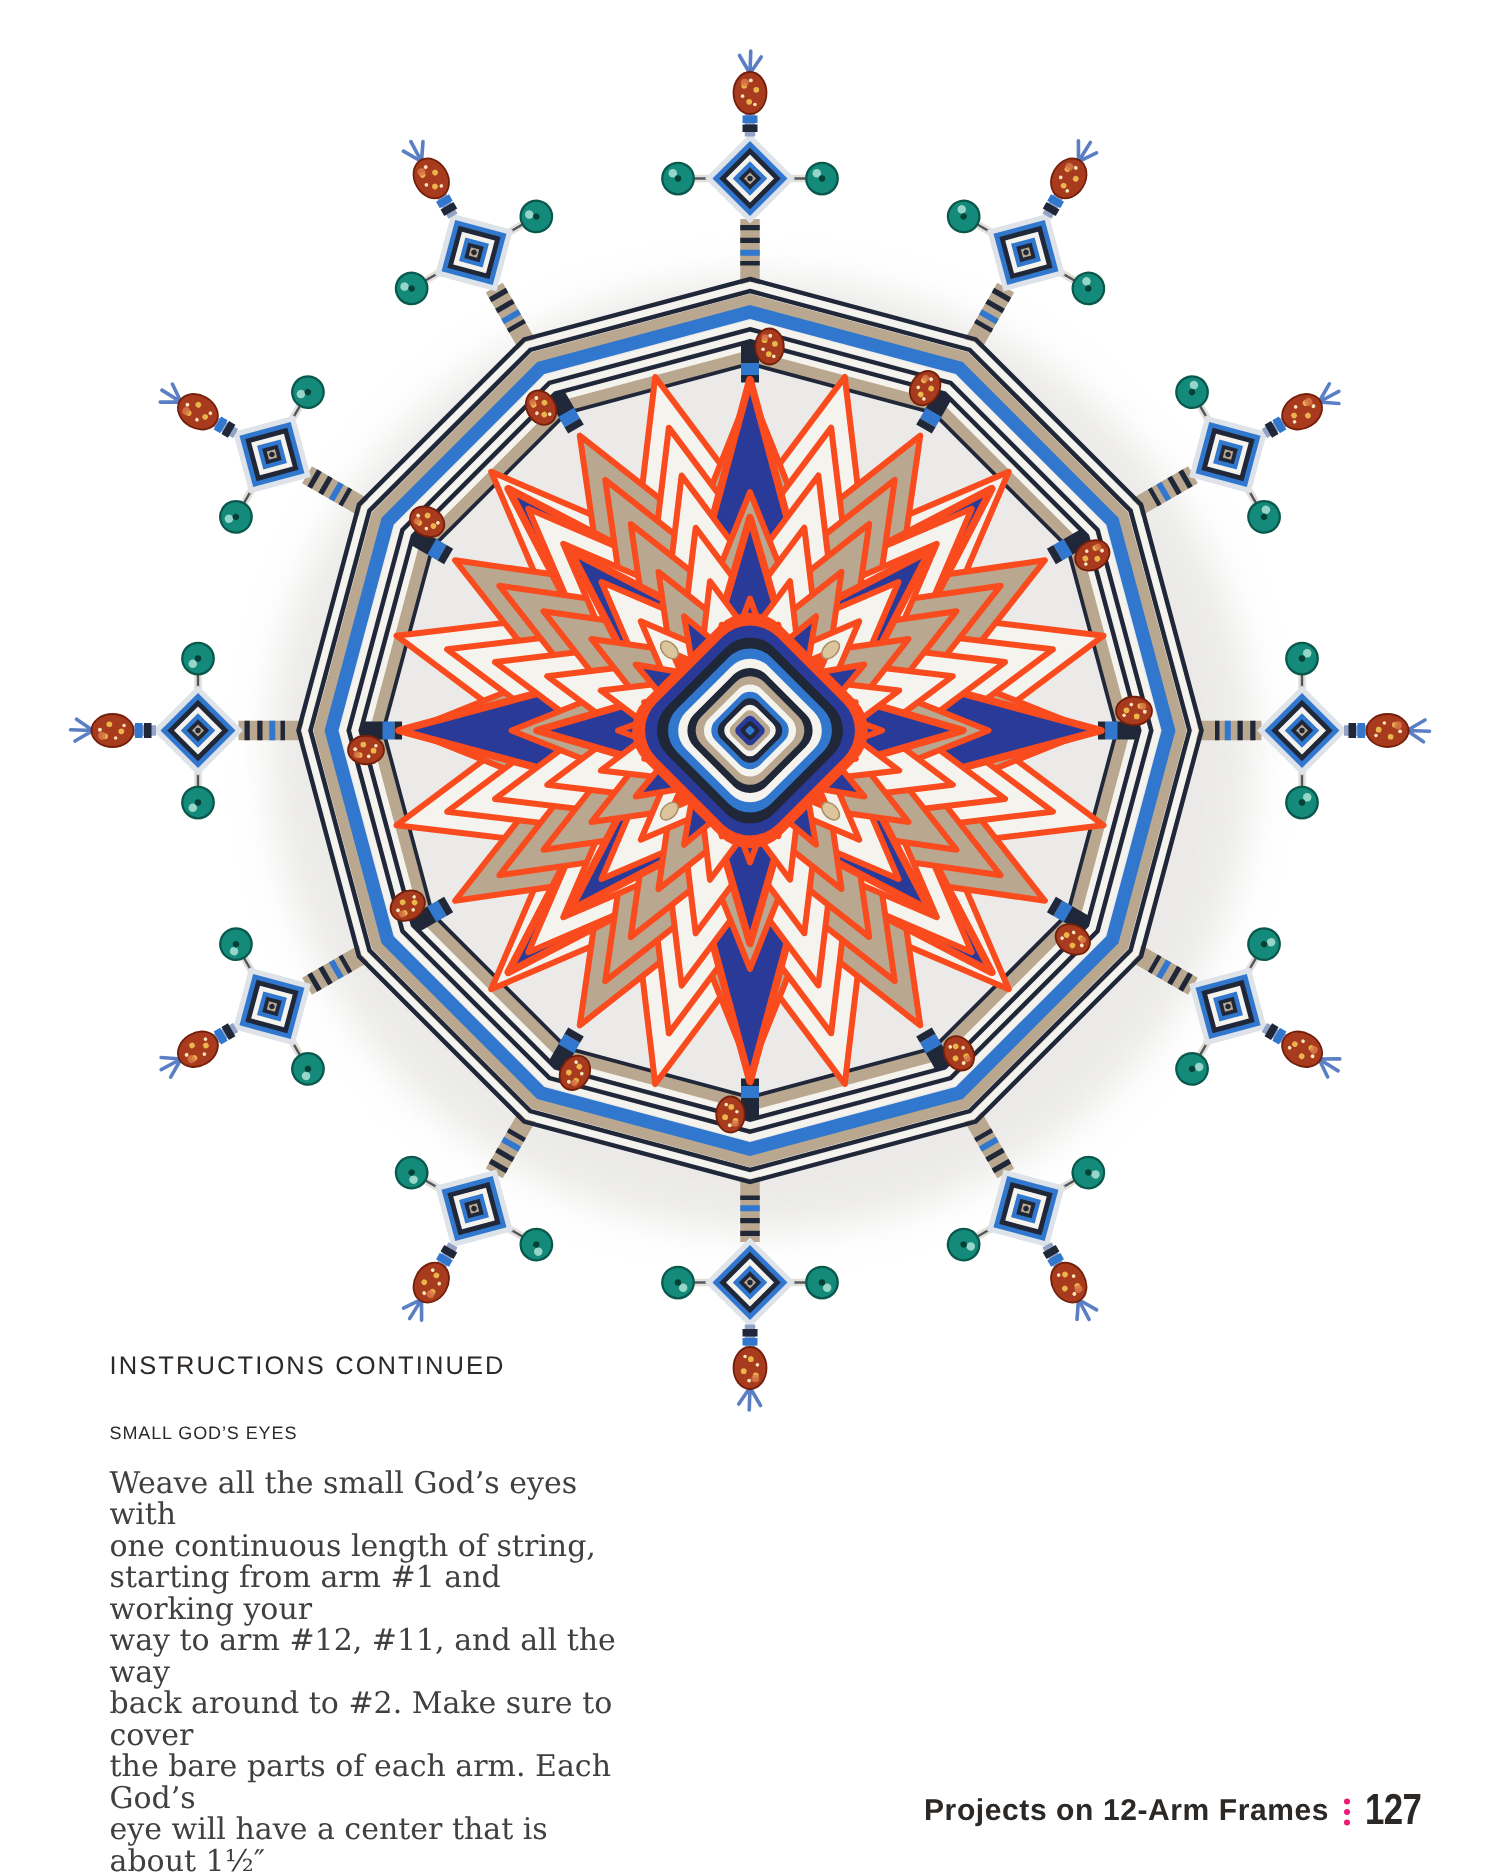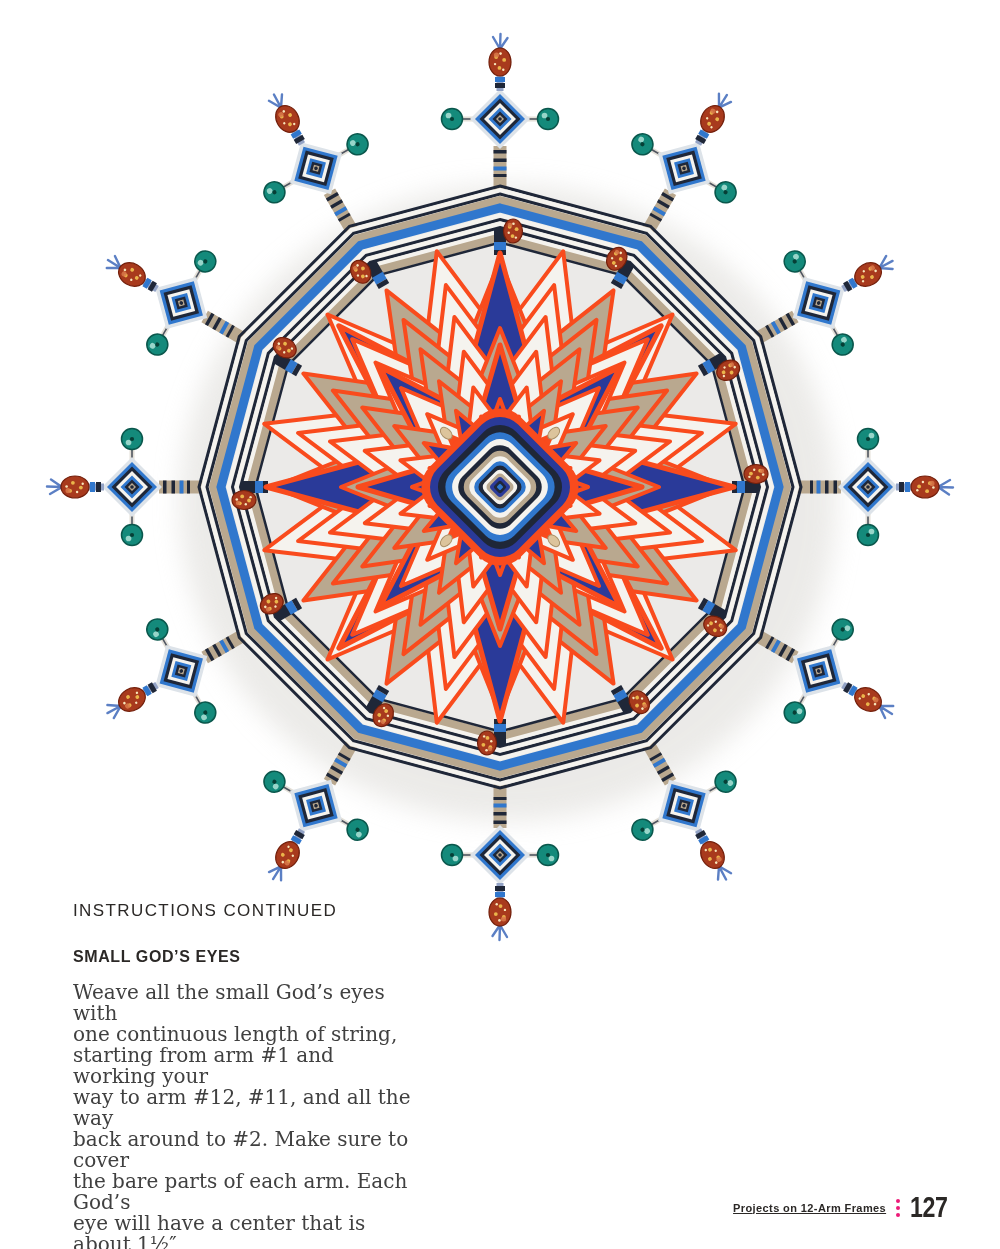--- a/index.html
+++ b/index.html
@@ -1,25 +1,25 @@
 <!DOCTYPE html>
 <html><head>
 <meta charset="utf-8">
 <style>
   html,body{margin:0;padding:0;background:#ffffff;}
   .page{position:relative;width:1000px;height:1249px;background:#ffffff;overflow:hidden;
         font-family:"Liberation Sans",sans-serif;color:#2b2826;}
   #mandala{position:absolute;left:0;top:0;}
   .instructions{position:absolute;left:73px;top:901px;width:345px;}
   .instructions h1{font-size:17px;font-weight:400;letter-spacing:1.4px;margin:0 0 27px 0;color:#2b2826;}
-  .instructions h2{font-size:16px;font-weight:700;letter-spacing:.6px;margin:0 0 5px 0;color:#2b2826;}
+  .instructions h2{font-size:12px;font-weight:400;letter-spacing:.6px;margin:0 0 5px 0;color:#2b2826;}
   #paras p{font-family:"DejaVu Serif","Liberation Serif",serif;font-size:20px;line-height:21px;
            margin:16px 0 13px 0;white-space:pre-line;color:#404040;}
   .pagefoot{position:absolute;right:43px;top:1191px;display:flex;align-items:center;gap:10px;}
-  .pagefoot .label{font-size:11px;font-weight:700;letter-spacing:.4px;color:#2b2826;text-decoration:underline;}
+  .pagefoot .label{font-size:20px;font-weight:700;letter-spacing:.4px;color:#2b2826;}
   .dotcol{display:flex;flex-direction:column;gap:3px;}
   .dotcol i{width:4px;height:4px;border-radius:50%;display:block;}
   .pagefoot .num{font-size:29px;font-weight:700;letter-spacing:-.5px;color:#2b2826;
                  transform:scaleX(.8);transform-origin:left center;}
 </style>
 </head>
 <body>
 <div class="page">
 
   <svg id="mandala" viewBox="0 0 1000 960" width="1000" height="960">

